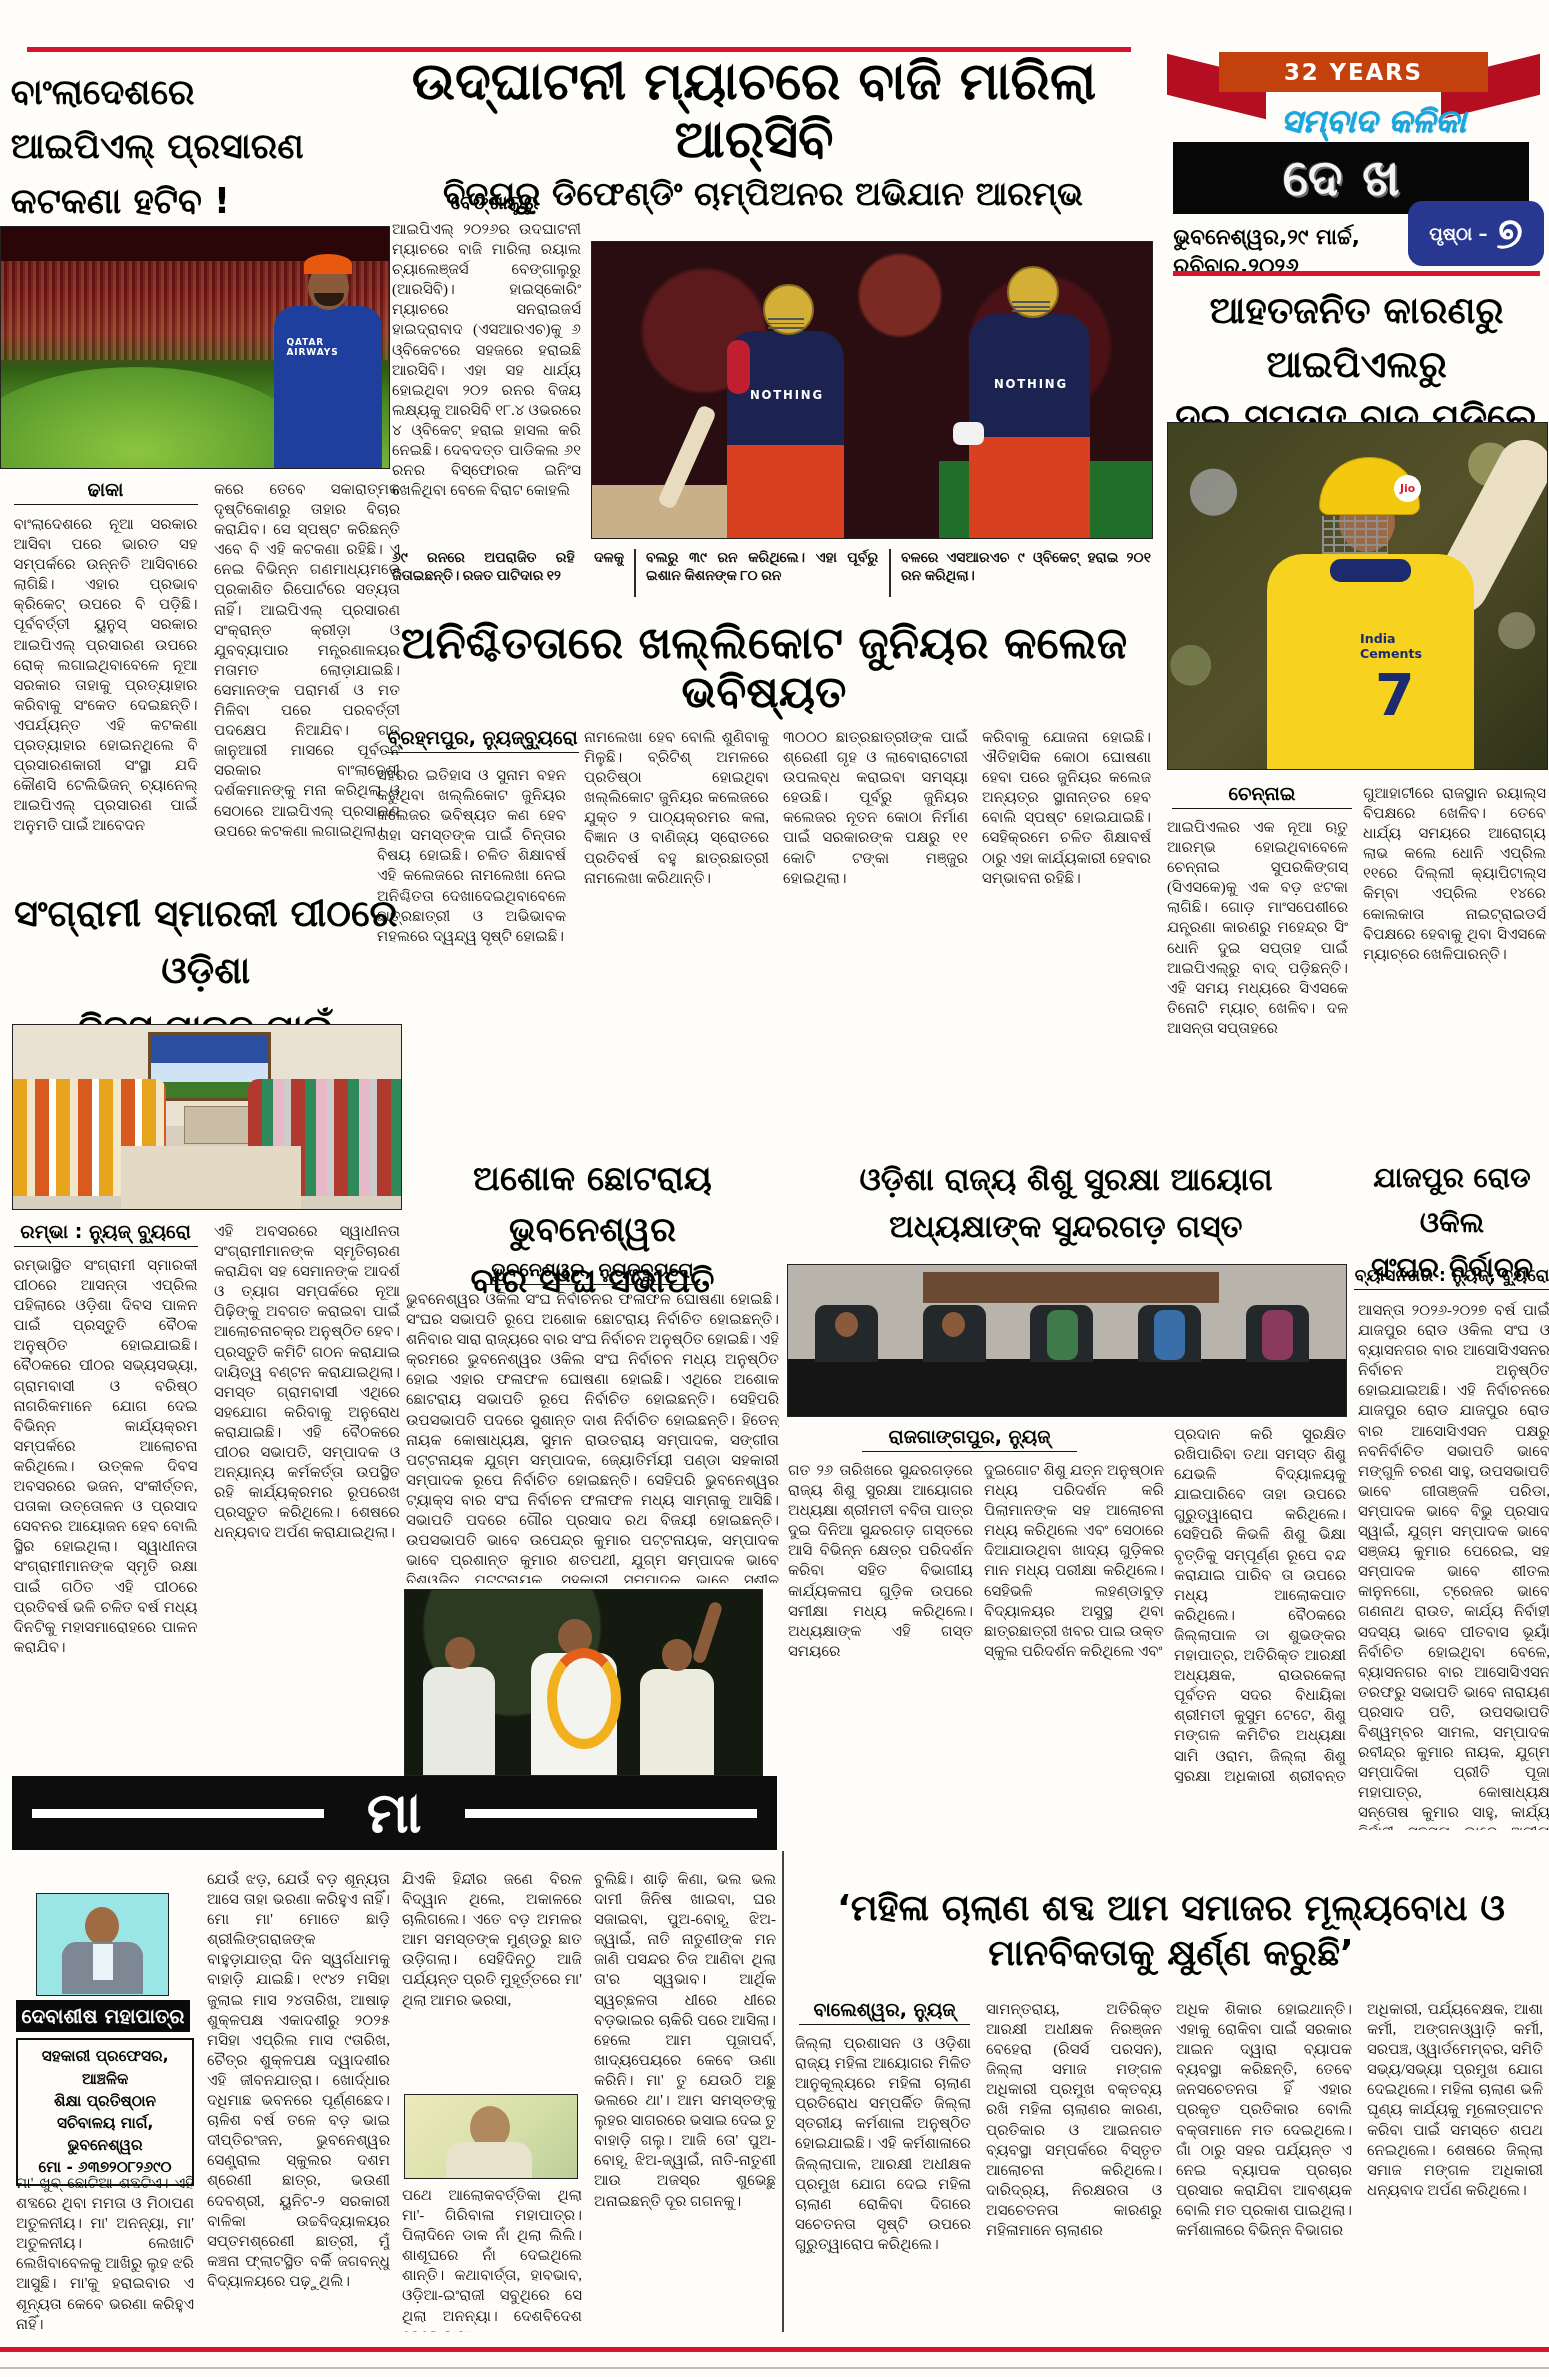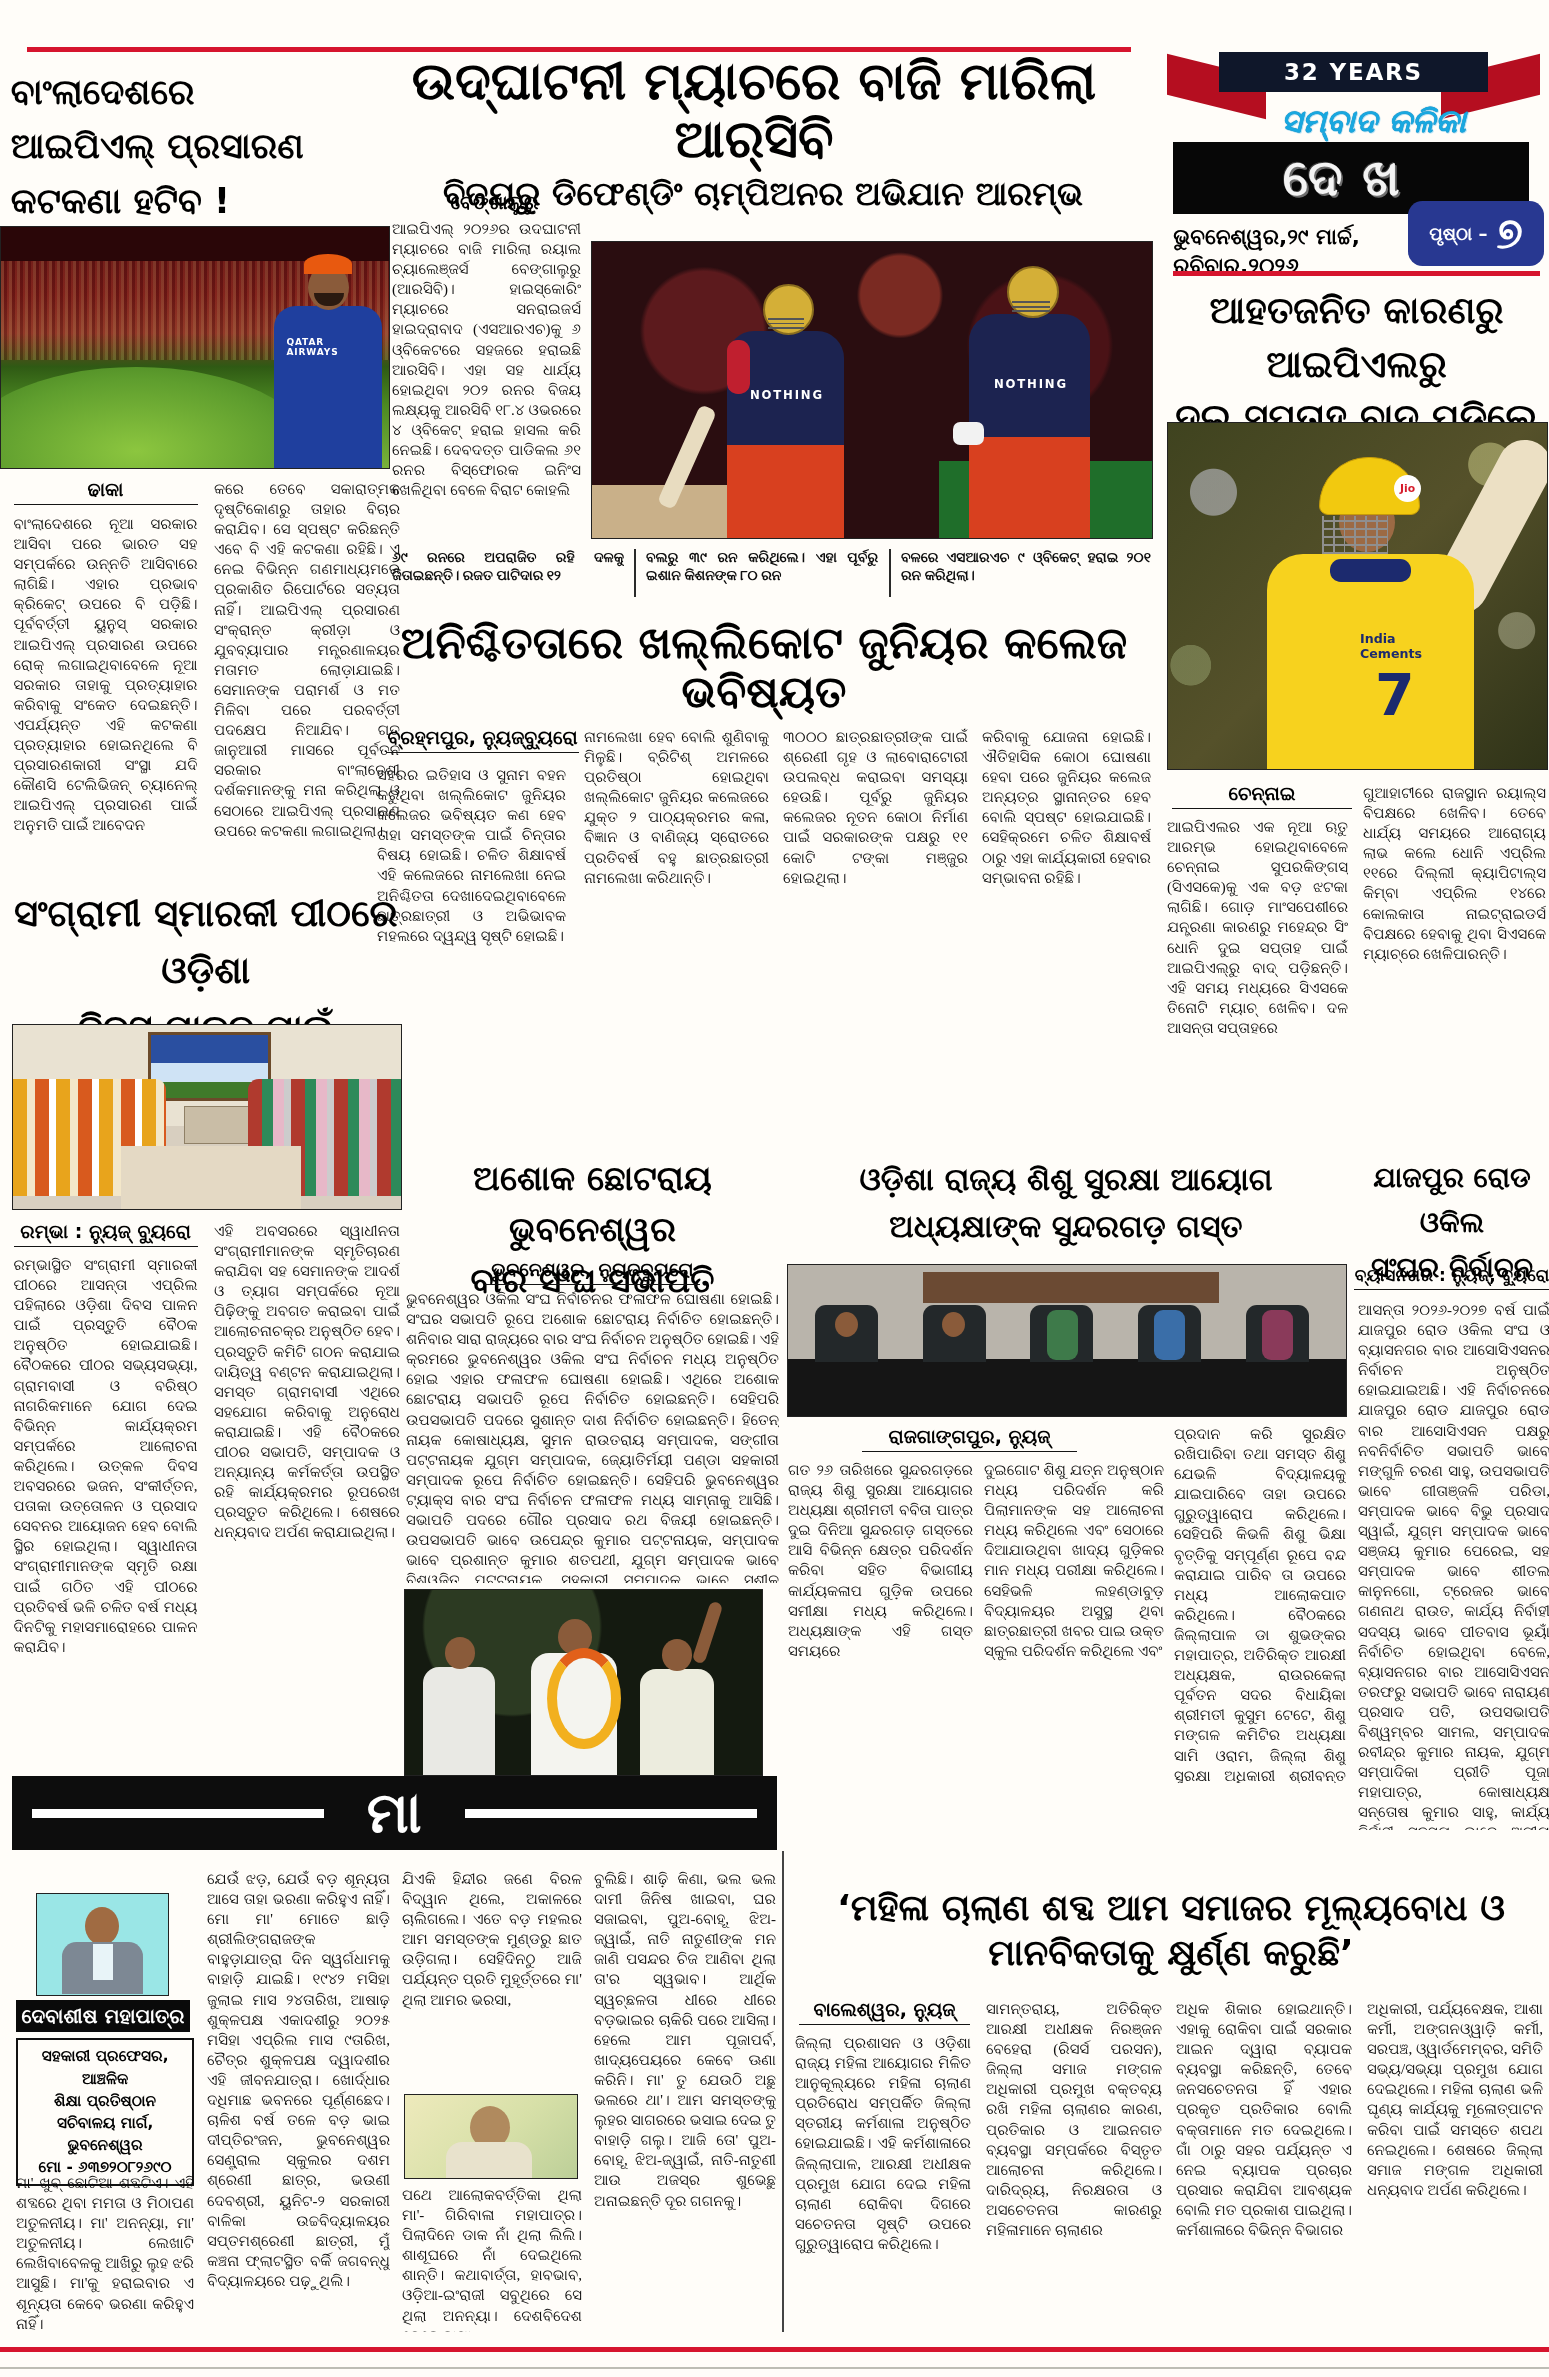--- a/index.html
+++ b/index.html
@@ -9,21 +9,21 @@
   .hl{font-family:"DejaVu Sans","Liberation Sans",sans-serif;font-weight:700;color:#000;
       text-align:center;line-height:1.12;}
   .dl{font-family:"DejaVu Sans","Liberation Sans",sans-serif;font-weight:700;color:#000;
       text-align:center;font-size:19px;line-height:1.1;}
   .dl.u{border-bottom:1.8px solid #151515;padding-bottom:4.5px;}
   .bt{font-size:15px;line-height:1.34;text-align:justify;color:#0d0d0d;overflow:hidden;}
   .cap{font-size:14px;line-height:1.3;text-align:justify;color:#0d0d0d;overflow:hidden;font-weight:bold;}
   .rule-red{background:#d6152e;}
   .photo{border:0.9px solid #222;overflow:hidden;background:#999;}
   .vr{width:1.8px;background:#2a2a2a;}
-  .ribbon-band{position:absolute;left:52px;top:1.8px;width:269px;height:40px;background:#0f172a;
+  .ribbon-band{position:absolute;left:52px;top:1.8px;width:269px;height:40px;background:#c2410c;
       display:flex;align-items:center;justify-content:center;}
   .ribbon-tail{position:absolute;top:16px;width:99px;height:41px;background:#b50e20;}
   .badge{background:#283891;border-radius:14.4px;color:#fff;display:flex;align-items:center;
       justify-content:center;gap:9px;font-family:"DejaVu Sans",sans-serif;font-weight:700;}
   .script-logo{color:#18a8e0;font-style:italic;font-weight:700;
       font-family:"DejaVu Sans","Liberation Sans",sans-serif;
       text-shadow:0 0 0.9px #0a6ca0, 0.9px 0.9px 0 #bfe9fa;}
   .nameplate{background:#070707;color:#f4f4f4;display:flex;align-items:center;justify-content:center;
       font-family:"DejaVu Sans",sans-serif;font-weight:900;letter-spacing:20px;
       text-shadow:1.8px 1.8px 0 #6d6d6d,-0.9px -0.9px 0 #3c3c3c;}
@@ -224,21 +224,21 @@
   </div>
   <div class="abs authorplate" style="left:16px;top:2000px;width:174px;height:32px;">ଦେବାଶୀଷ ମହାପାତ୍ର</div>
   <div class="abs authorbox" style="left:16px;top:2038px;width:167px;">
     <div>ସହକାରୀ ପ୍ରଫେସର, ଆଞ୍ଚଳିକ</div>
     <div>ଶିକ୍ଷା ପ୍ରତିଷ୍ଠାନ</div>
     <div>ସଚିବାଳୟ ମାର୍ଗ, ଭୁବନେଶ୍ୱର</div>
     <div>ମୋ - ୬୩୭୨୦୮୨୬୯୦</div>
   </div>
   <div class="abs bt" style="left:16px;top:2173px;width:178px;height:160px;">ମା' ଖୁବ୍ ଛୋଟିଆ ଶବ୍ଦଟିଏ। ଏହି ଶବ୍ଦରେ ଥିବା ମମତା ଓ ମିଠାପଣ ଅତୁଳନୀୟ। ମା' ଅନନ୍ୟା, ମା' ଅତୁଳନୀୟ। ଲେଖାଟି ଲେଖିବାବେଳକୁ ଆଖିରୁ ଲୁହ ଝରି ଆସୁଛି। ମା'କୁ ହରାଇବାର ଏ ଶୂନ୍ୟତା କେବେ ଭରଣା କରିହୁଏ ନାହିଁ।</div>
   <div class="abs bt" style="left:207px;top:1869px;width:183px;height:463px;">ଯେଉଁ ଝଡ଼, ଯେଉଁ ବଡ଼ ଶୂନ୍ୟତା ଆସେ ତାହା ଭରଣା କରିହୁଏ ନାହିଁ। ମୋ ମା' ମୋତେ ଛାଡ଼ି ଶ୍ରୀଲିଙ୍ଗରାଜଙ୍କ ବାହୁଡ଼ାଯାତ୍ରା ଦିନ ସ୍ୱର୍ଗଧାମକୁ ବାହାଡ଼ି ଯାଇଛି। ୧୯୪୨ ମସିହା ଜୁଲାଇ ମାସ ୨୪ତାରିଖ, ଆଷାଢ଼ ଶୁକ୍ଳପକ୍ଷ ଏକାଦଶୀରୁ ୨୦୨୫ ମସିହା ଏପ୍ରିଲ ମାସ ୯ତାରିଖ, ଚୈତ୍ର ଶୁକ୍ଳପକ୍ଷ ଦ୍ୱାଦଶୀର ଏହି ଜୀବନଯାତ୍ରା। ଖୋର୍ଦ୍ଧାର ଦଧିମାଛ ଭବନରେ ପୂର୍ଣ୍ଣଛେଦ। ଚାଳିଶ ବର୍ଷ ତଳେ ବଡ଼ ଭାଇ ଦୀପ୍ତିରଂଜନ, ଭୁବନେଶ୍ୱର ସେଣ୍ଟ୍ରାଲ ସ୍କୁଲର ଦଶମ ଶ୍ରେଣୀ ଛାତ୍ର, ଭଉଣୀ ଦେବଶ୍ରୀ, ୟୁନିଟ-୨ ସରକାରୀ ବାଳିକା ଉଚ୍ଚବିଦ୍ୟାଳୟର ସପ୍ତମଶ୍ରେଣୀ ଛାତ୍ରୀ, ମୁଁ କଞ୍ଚନା ଫ୍ଲାଟସ୍ଥିତ ବର୍କି ଜଗବନ୍ଧୁ ବିଦ୍ୟାଳୟରେ ପଢ଼ୁଥିଲି।</div>
-  <div class="abs bt" style="left:402px;top:1869px;width:180px;height:219px;">ଯିଏକି ହିନ୍ଦୀର ଜଣେ ବିରଳ ବିଦ୍ୱାନ ଥିଲେ, ଅକାଳରେ ଚାଲିଗଲେ। ଏତେ ବଡ଼ ମହଲର ଆମ ସମସ୍ତଙ୍କ ମୁଣ୍ଡରୁ ଛାତ ଉଡ଼ିଗଲା। ସେହିଦିନଠୁ ଆଜି ପର୍ଯ୍ୟନ୍ତ ପ୍ରତି ମୁହୂର୍ତ୍ତରେ ମା' ଥିଲା ଆମର ଭରସା,</div>
+  <div class="abs bt" style="left:402px;top:1869px;width:180px;height:219px;">ଯିଏକି ହିନ୍ଦୀର ଜଣେ ବିରଳ ବିଦ୍ୱାନ ଥିଲେ, ଅକାଳରେ ଚାଲିଗଲେ। ଏତେ ବଡ଼ ଅମଳର ଆମ ସମସ୍ତଙ୍କ ମୁଣ୍ଡରୁ ଛାତ ଉଡ଼ିଗଲା। ସେହିଦିନଠୁ ଆଜି ପର୍ଯ୍ୟନ୍ତ ପ୍ରତି ମୁହୂର୍ତ୍ତରେ ମା' ଥିଲା ଆମର ଭରସା,</div>
   <div class="abs photo" style="left:404px;top:2094px;width:172px;height:83px;
        background:linear-gradient(135deg,#eeeabc 0%,#d7e0a8 55%,#bccf98 100%);">
     <div class="head" style="left:65px;top:10.8px;width:40px;height:43px;background:#b08a5e;"></div>
     <div class="abs" style="left:41px;top:47px;width:86px;height:36px;background:#e8e2cc;border-radius:16px 16px 0 0;"></div>
   </div>
   <div class="abs bt" style="left:402px;top:2185px;width:180px;height:147px;">ପଥେ ଆଲୋକବର୍ତ୍ତିକା ଥିଲା ମା'- ଗିରିବାଳା ମହାପାତ୍ର। ପିଲାଦିନେ ଡାକ ନାଁ ଥିଲା ଲିଲି। ଶାଶୂଘରେ ନାଁ ଦେଇଥିଲେ ଶାନ୍ତି। କଥାବାର୍ତ୍ତା, ହାବଭାବ, ଓଡ଼ିଆ-ଇଂରାଜୀ ସବୁଥିରେ ସେ ଥିଲା ଅନନ୍ୟା। ଦେଶବିଦେଶ କେତେ ଜାଗା</div>
   <div class="abs bt" style="left:594px;top:1869px;width:182px;height:463px;">ବୁଲିଛି। ଶାଢ଼ି କିଣା, ଭଲ ଭଲ ଦାମୀ ଜିନିଷ ଖାଇବା, ଘର ସଜାଇବା, ପୁଅ-ବୋହୂ, ଝିଅ-ଜ୍ୱାଇଁ, ନାତି ନାତୁଣୀଙ୍କ ମନ ଜାଣି ପସନ୍ଦର ଚିଜ ଆଣିବା ଥିଲା ତା'ର ସ୍ୱଭାବ। ଆର୍ଥିକ ସ୍ୱଚ୍ଛଳତା ଧୀରେ ଧୀରେ ବଡ଼ଭାଇର ଚାକିରି ପରେ ଆସିଲା। ହେଲେ ଆମ ପୂଜାପର୍ବ, ଖାଦ୍ୟପେୟରେ କେବେ ଊଣା କରିନି। ମା' ତୁ ଯେଉଠି ଅଛୁ ଭଲରେ ଥା'। ଆମ ସମସ୍ତଙ୍କୁ ଲୁହର ସାଗରରେ ଭସାଇ ଦେଇ ତୁ ବାହାଡ଼ି ଗଲୁ। ଆଜି ତୋ' ପୁଅ-ବୋହୂ, ଝିଅ-ଜ୍ୱାଇଁ, ନାତି-ନାତୁଣୀ ଆଉ ଅଜସ୍ର ଶୁଭେଛୁ ଅନାଇଛନ୍ତି ଦୂର ଗଗନକୁ।</div>
 
   <div class="abs vr" style="left:782px;top:1851px;height:481px;width:1.8px;background:#444;"></div>
 

